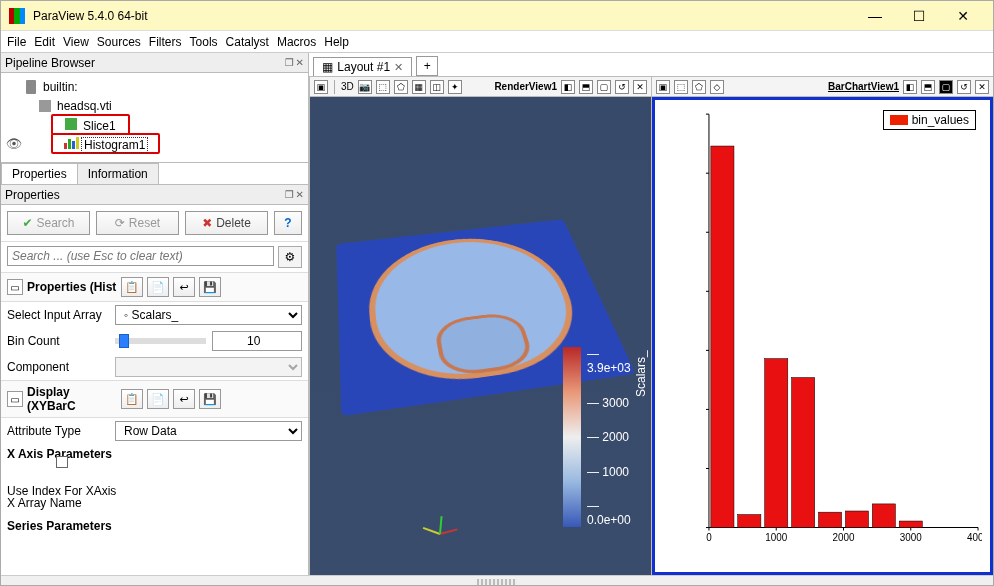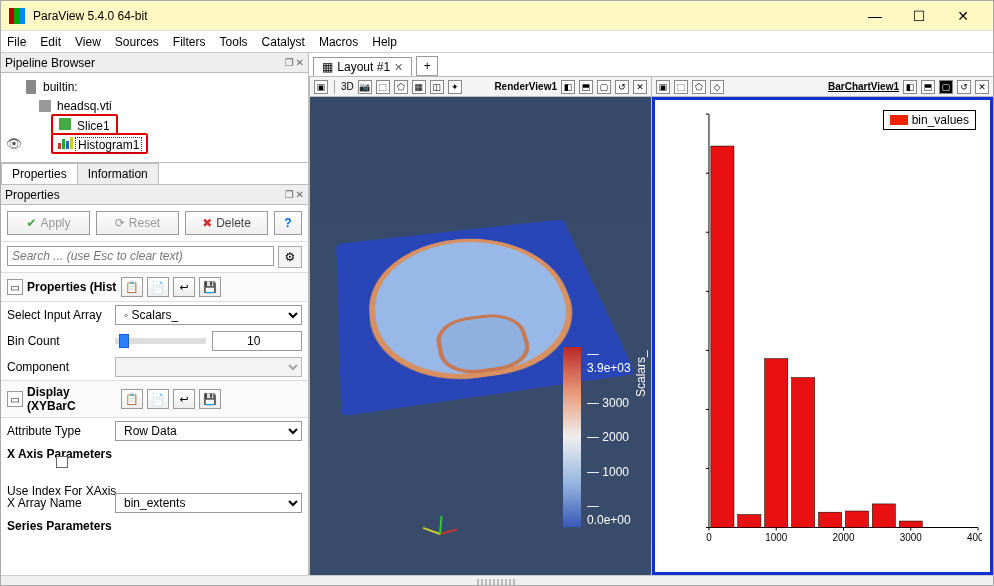--- a/index.html
+++ b/index.html
@@ -5,41 +5,41 @@
 * { box-sizing: border-box; margin: 0; padding: 0; font-family: "Segoe UI", Tahoma, sans-serif; }
 body { width: 994px; height: 586px; background: #fff; font-size: 12px; color: #000; overflow: hidden; border: 1px solid #aaa; }
 
 
 .titlebar { height: 30px; display: flex; align-items: center; padding: 0 8px; background: #fef9c3; border-bottom: 1px solid #ddd; }
 .titlebar .logo { width: 16px; height: 16px; background: linear-gradient(90deg,#b00 33%,#0a0 33% 66%,#08f 66%); margin-right: 8px; }
 .titlebar .title { flex: 1; }
 .titlebar .winbtn { width: 44px; height: 28px; display: flex; align-items: center; justify-content: center; font-size: 14px; }
 
 
-.menubar { height: 22px; display: flex; align-items: center; padding: 0 6px; gap: 14px; border-bottom: 1px solid #ccc; }
+.menubar { height: 22px; display: flex; align-items: center; padding: 0 6px; gap: 8px; border-bottom: 1px solid #ccc; }
 .menubar span { cursor: default; }
 
 
 .main { display: flex; height: calc(586px - 30px - 22px - 12px); }
 .left-col { width: 308px; display: flex; flex-direction: column; border-right: 1px solid #bbb; }
 
 
 .panel-header { height: 20px; background: #eee; border-bottom: 1px solid #bbb; display: flex; align-items: center; padding: 0 4px; }
 .panel-header .title { flex: 1; }
 .panel-header .dock-icons { display: flex; gap: 2px; font-size: 10px; color:#666; }
 
 
 .pipeline { flex: 0 0 110px; border-bottom: 1px solid #bbb; }
 .tree { padding: 4px 4px; }
 .tree-row { display: flex; align-items: center; height: 19px; }
 .tree-row .indent { display:inline-block; }
 .tree-row .eye { width: 18px; text-align:center; color:#555; font-size:13px; }
 .tree-row .icon { width: 16px; height: 16px; margin-right: 2px; display:inline-flex; align-items:center; justify-content:center; }
 .tree-row .label { padding: 0 2px; }
-.box-red { border: 2px solid #d00; padding: 0 4px; border-radius:2px; }
+.box-red { border: 2px solid #d00; padding: 0 10px; border-radius:2px; }
 .icon-server { background:#888; width:10px; height:14px; border-radius:1px; }
 .icon-cube { background:#4a4; width:12px;height:12px; }
 .icon-cube.grey { background:#999; }
 .icon-hist { display:flex; align-items:flex-end; gap:1px; height:12px; }
 .icon-hist span { width:3px; }
 .icon-hist span:nth-child(1){height:6px;background:#c33;}
 .icon-hist span:nth-child(2){height:10px;background:#2a2;}
 .icon-hist span:nth-child(3){height:8px;background:#26c;}
 .icon-hist span:nth-child(4){height:12px;background:#cc2;}
 
@@ -202,21 +202,21 @@
       <span class="dock-icons">
           <span>❐</span>
           <span>✕</span>
         </span>
     </div>
 
     <div class="props-panel">
       <div class="btn-row">
         <div class="btn disabled">
             <span style="color:#4a4">✔</span>
-            <span>Apply</span>
+            <span>Search</span>
           </div>
         <div class="btn disabled">
             <span>⟳</span>
             <span>Reset</span>
           </div>
         <div class="btn">
             <span style="color:#c33">✖</span>
             <span>Delete</span>
           </div>
         <div class="btn help">?</div>
@@ -271,21 +271,20 @@
 
       <div class="section-title">X Axis Parameters</div>
       <div class="prop-row">
         <div class="checkbox">
             <span class="box"></span>
             <span>Use Index For XAxis</span>
           </div>
       </div>
       <div class="prop-row">
         <div class="lbl">X Array Name</div>
-        <div class="val"><select><option>bin_extents</option></select></div>
       </div>
       <div class="section-title">Series Parameters</div>
     </div>
   </div>
 
   <div class="center">
     <div class="layout-tabs">
       <div class="layout-tab">
         <span>▦</span>
         <span>Layout #1</span>

